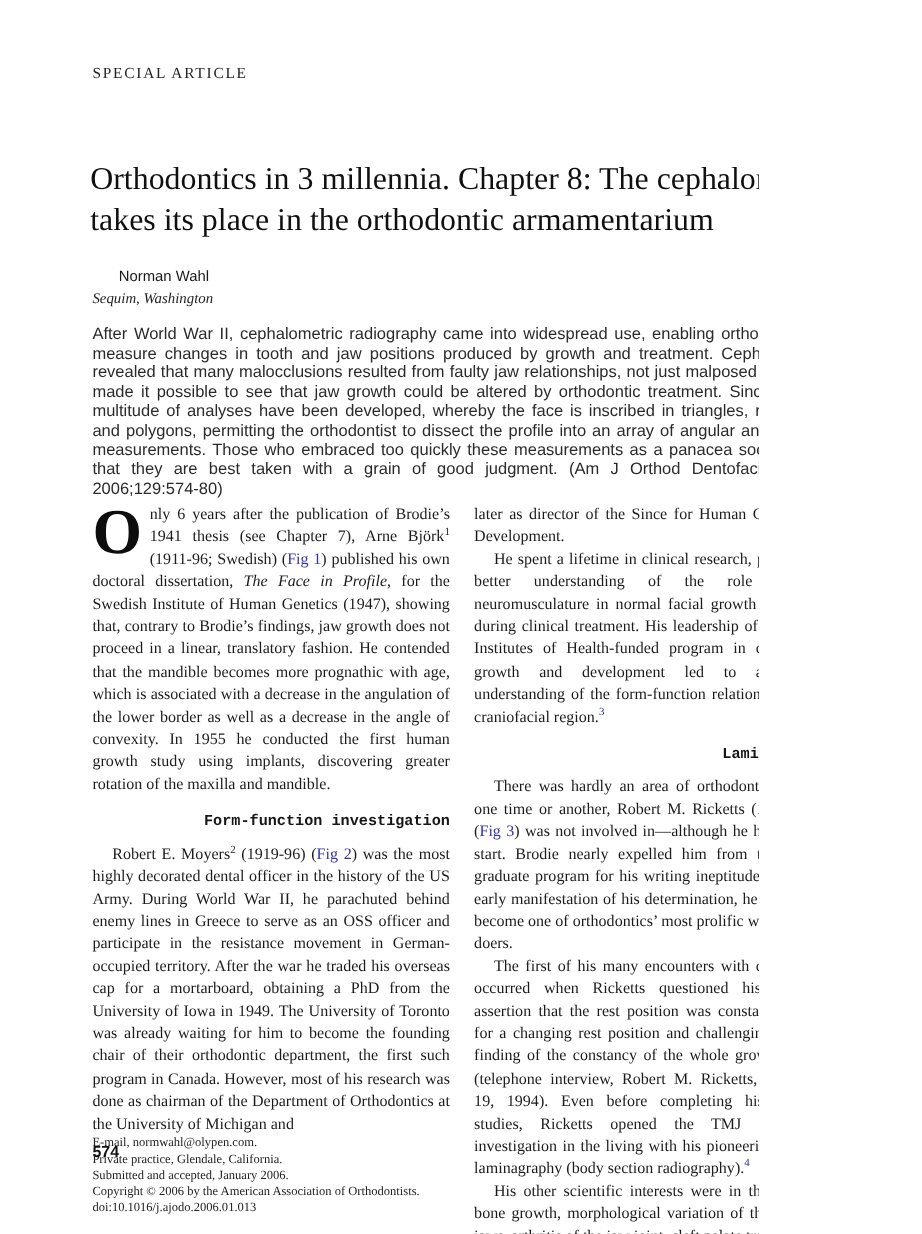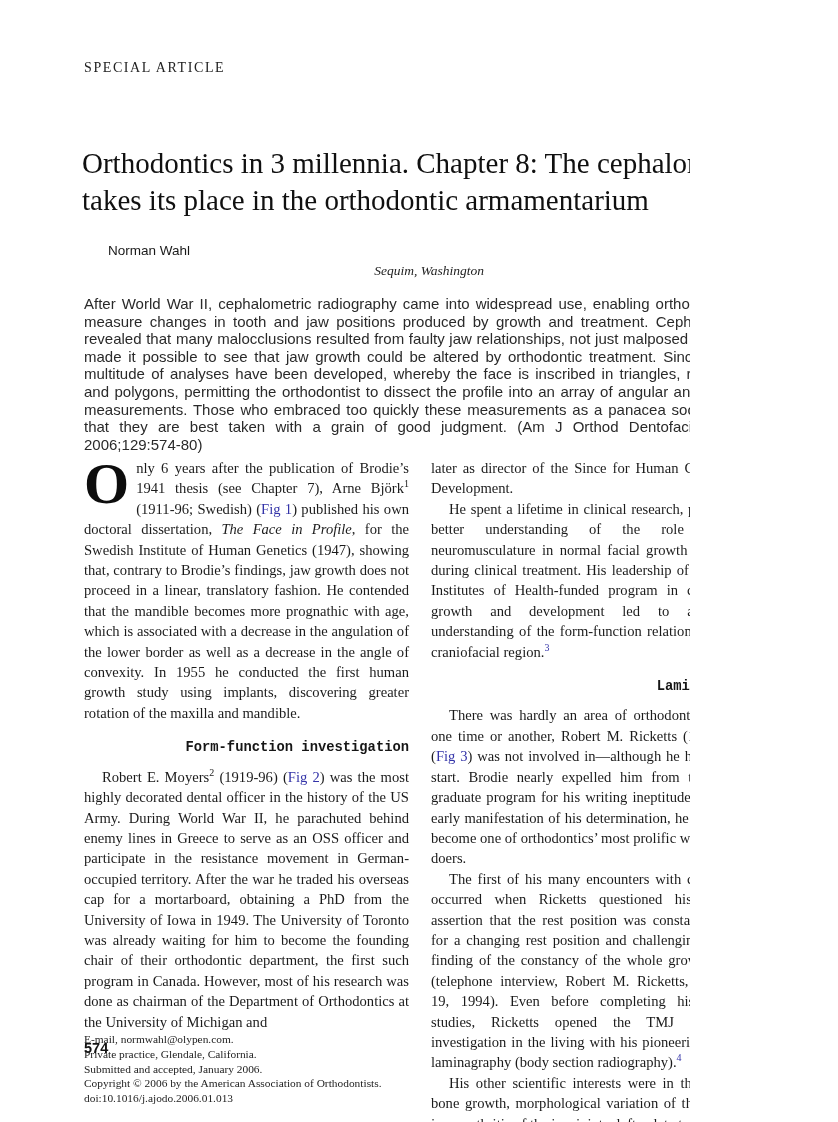--- a/index.html
+++ b/index.html
@@ -20,21 +20,21 @@
     position:absolute;left:82px;top:126px;width:690px;
     font-size:29px;line-height:37px;color:#101010;
     font-weight:400;
   }
   .author-block{position:absolute;left:84px;top:243px;width:400px;}
   .author-name{
     font-family:"Liberation Sans", sans-serif;
     font-weight:normal;font-size:13.5px;color:#191919;margin-left:24px;
   }
   .author-affiliation{
-    font-style:italic;font-size:13.5px;margin-top:5px;color:#222;text-align:right;
+    font-style:italic;font-size:13.5px;margin-top:5px;color:#222;
   }
   .abstract{
     position:absolute;left:84px;top:295px;width:676px;
     font-family:"Liberation Sans", sans-serif;
     font-size:15px;line-height:17.6px;
     text-align:justify;color:#2a2a2a;
   }
   .columns{
     position:absolute;left:84px;top:458px;width:672px;height:582px;
     display:flex;gap:22px;

